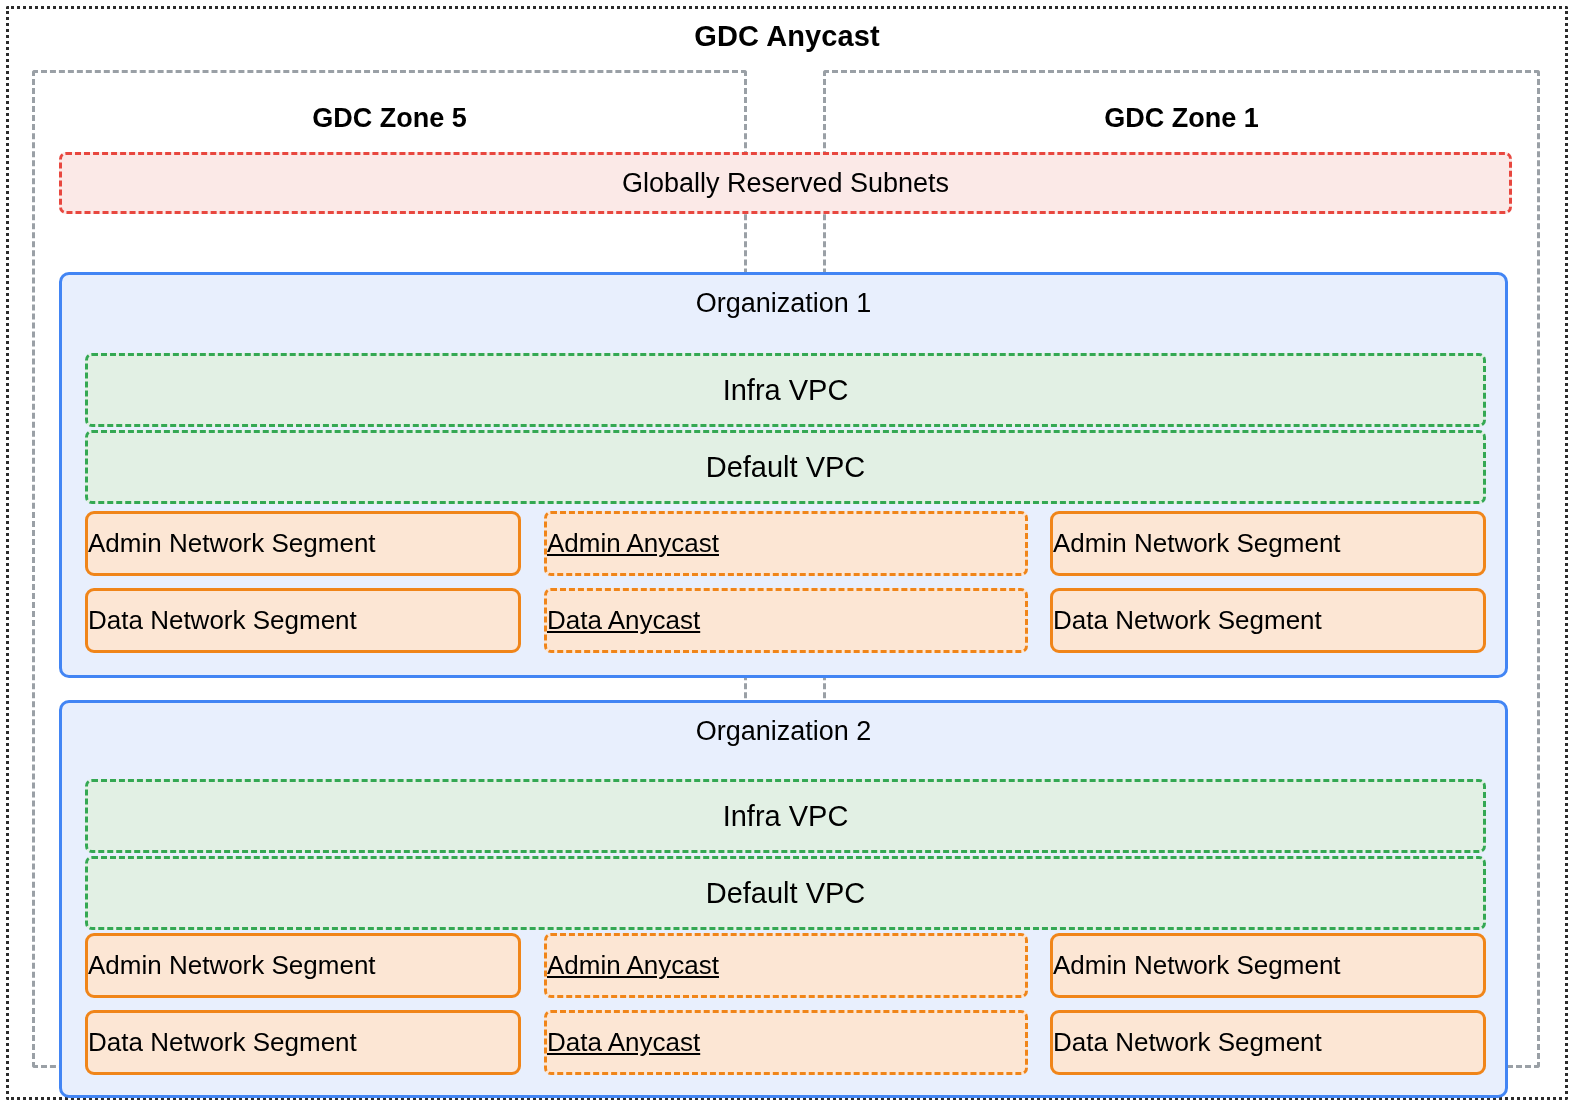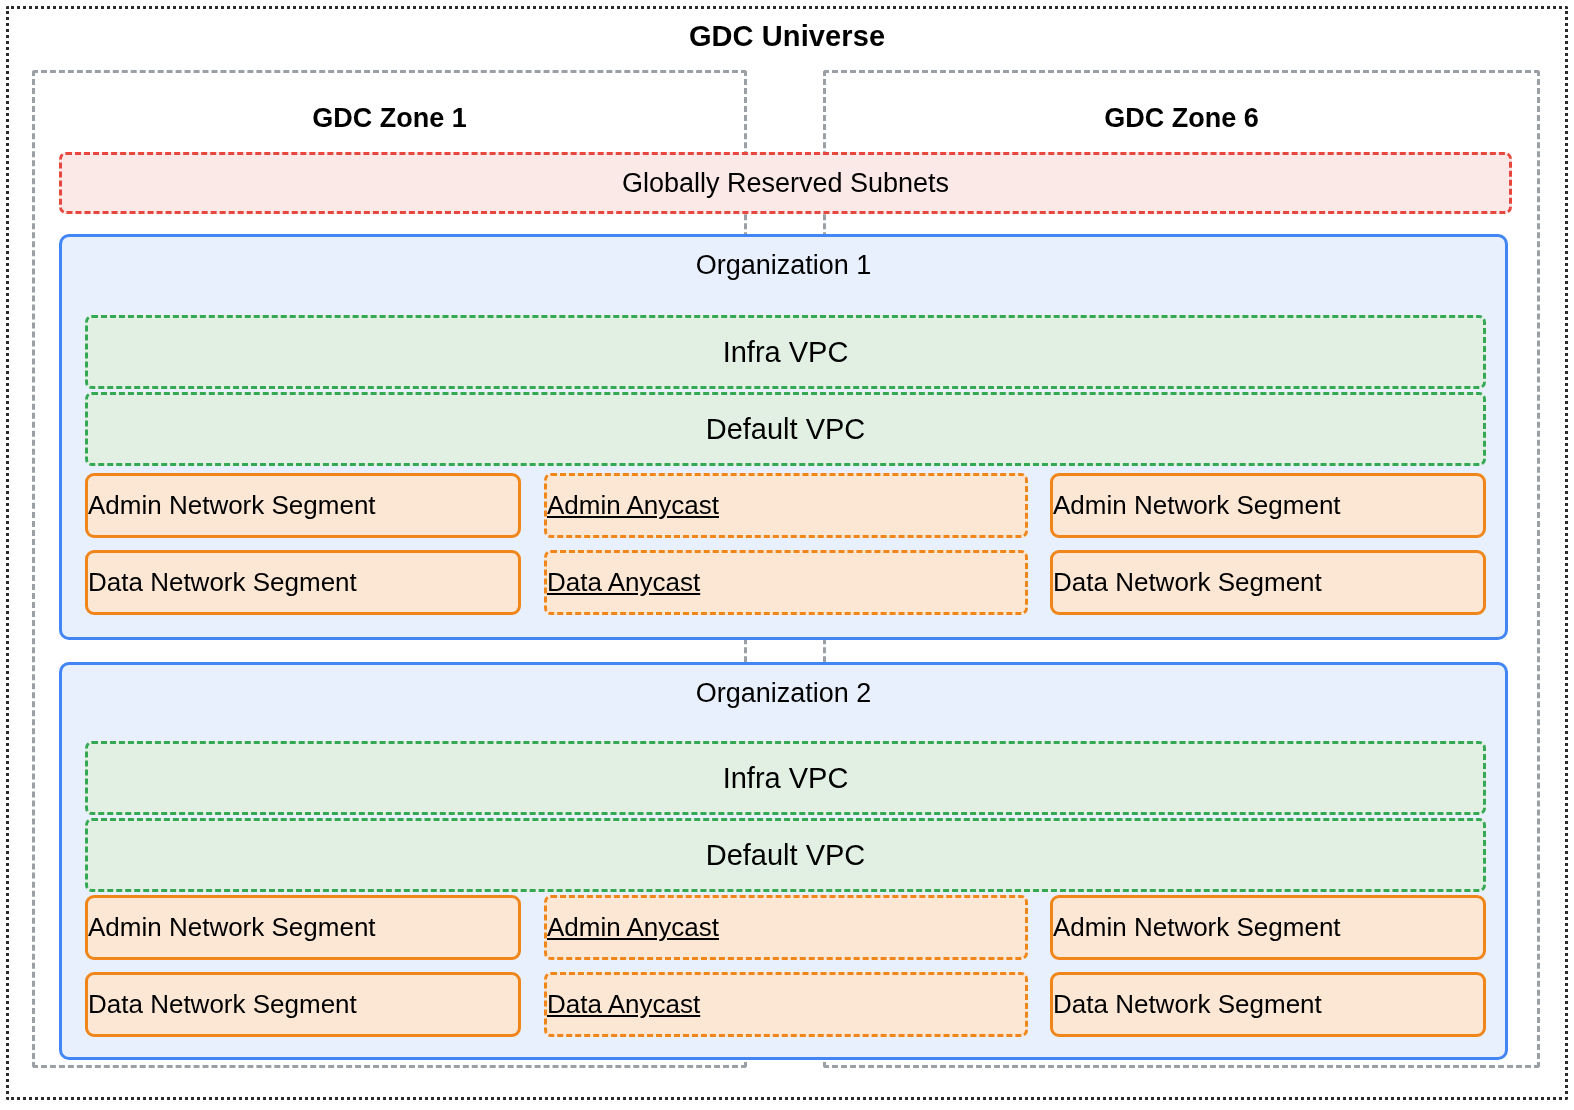--- a/index.html
+++ b/index.html
@@ -82,20 +82,21 @@
 
   
   .org {
     position: absolute;
     left: 59px;
     width: 1449px;
     background: #e8effd;
     border: 3px solid #4285f4;
     box-sizing: border-box;
     border-radius: 10px;
+    margin-top: 38px;
   }
   .org-1 { top: 234px; height: 406px; }
   .org-2 { top: 662px; height: 398px; }
   .org-title {
     position: absolute;
     left: 0;
     top: 13px;
     width: 100%;
     text-align: center;
     font-size: 27px;
@@ -154,27 +155,27 @@
 
   .stack-under { z-index: 1; }
   .stack-over  { z-index: 3; }
 </style>
 </head>
 <body>
 
 <div id="canvas">
 
   <div class="universe"></div>
-  <div class="universe-title">GDC Universe</div>
+  <div class="universe-title">GDC Anycast</div>
 
   <div class="zone zone-1 stack-under">
+    <div class="zone-title">GDC Zone 5</div>
+  </div>
+  <div class="zone zone-2 stack-under">
     <div class="zone-title">GDC Zone 1</div>
-  </div>
-  <div class="zone zone-2 stack-under">
-    <div class="zone-title">GDC Zone 6</div>
   </div>
 
   <div class="reserved stack-over">
     <span>Globally Reserved Subnets</span>
   </div>
 
   <div class="org org-1 stack-over">
     <div class="org-title">Organization 1</div>
 
     <div class="vpc vpc-infra">

